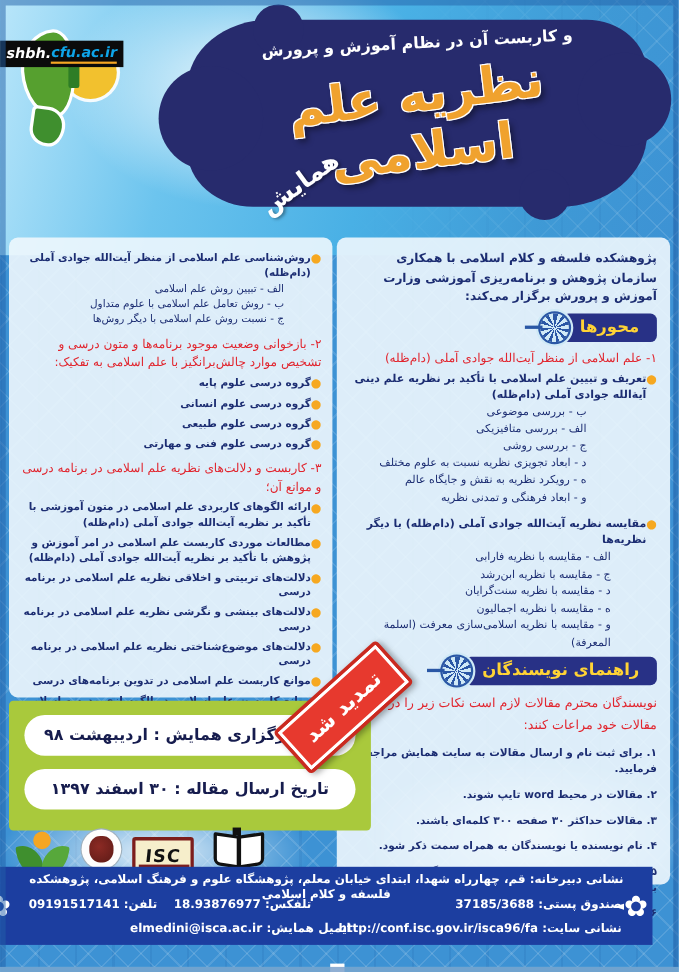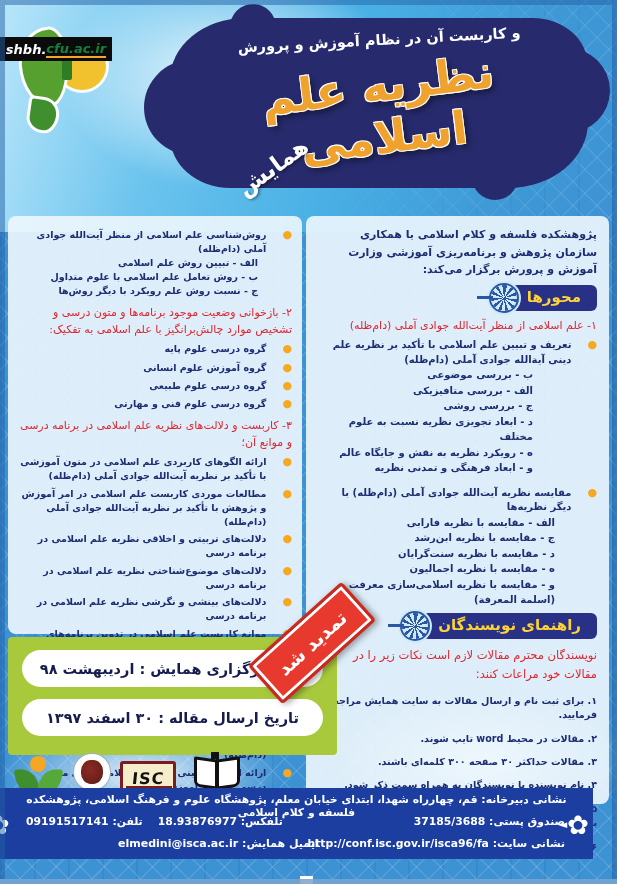--- a/index.html
+++ b/index.html
@@ -43,25 +43,25 @@
     text-shadow:-1px -1px 0 #fff,1px -1px 0 #fff,-1px 1px 0 #fff,1px 1px 0 #fff,3px 4px 6px rgba(0,0,0,.45);}
   .blob-hamayesh{position:absolute;left:62px;bottom:8px;color:#fff;font-size:23px;font-weight:bold;
     transform:rotate(-36deg);text-shadow:1px 2px 3px rgba(0,0,0,.4);}
   
   .panel{position:absolute;background:rgba(238,247,253,.9);border-radius:8px;z-index:4;
     color:#1c2d72;}
   .panel-left{left:8px;top:216px;width:294px;height:418px;padding:8px 10px;box-sizing:border-box;}
   .panel-right{left:306px;top:216px;width:303px;height:588px;padding:10px 12px;box-sizing:border-box;}
   .intro{margin:0 0 6px 0;font-size:11px;font-weight:bold;line-height:1.6;text-align:right;}
   .redh{margin:7px 0 3px 0;font-size:11px;font-weight:normal;color:#e1252e;line-height:1.5;}
-  .brow{display:flex;align-items:flex-start;gap:16px;margin-top:4px;}
+  .brow{display:flex;align-items:flex-start;gap:0;margin-top:4px;}
   .dot{color:#f6a820;font-size:11px;line-height:1.3;}
   .dot::before{content:"●";}
   .btxt{font-size:10px;font-weight:bold;line-height:1.45;}
-  .sub{font-size:10px;font-weight:bold;line-height:1.55;padding-right:42px;}
+  .sub{font-size:10px;font-weight:normal;line-height:1.55;padding-right:42px;}
   .sub.deep{padding-right:64px;}
   .panel-left .btxt,.panel-left .sub{font-size:9.5px;}
   .panel-left .sub{padding-right:34px;line-height:1.5;}
   
   .pill-row{display:flex;align-items:flex-end;margin:5px 0 4px 0;}
   .pill{background:#283186;color:#ffd335;font-size:15px;font-weight:bold;
     padding:3px 16px 5px 16px;border-radius:6px;}
   .pill-icon{width:26px;height:26px;border-radius:50%;margin-right:-6px;z-index:1;
     background:repeating-conic-gradient(#2a57a5 0 14deg,#cfe9f6 14deg 32deg);
     box-shadow:0 0 0 2px #2a57a5,0 0 0 4px #cfe9f6;position:relative;}
@@ -117,21 +117,21 @@
   .f-row3l{position:absolute;top:49px;left:118px;font-size:11px;font-weight:bold;}
   .ltr{direction:ltr;unicode-bidi:embed;}
   .f-ornament{position:absolute;color:#fff;font-size:26px;z-index:7;}
   .orn-r{right:4px;top:22px;}
   .orn-l{left:-12px;top:22px;}
   .orn-arrow{font-size:11px;vertical-align:6px;}
   .shbh{position:absolute;left:0;top:37px;width:112px;height:24px;background:#0b0b0b;z-index:8;
     display:flex;align-items:center;justify-content:center;font-style:italic;font-weight:bold;
     font-size:13px;direction:ltr;}
   .shbh .w{color:#fff;}
-  .shbh .o{color:#15803d;border-bottom:2px solid #f5a623;}
+  .shbh .o{color:#0ea5e9;border-bottom:2px solid #f5a623;}
   .notch{position:absolute;left:300px;top:876px;width:13px;height:8px;background:#fff;z-index:8;}
   .bstrip{position:absolute;left:0;bottom:0;width:617px;height:5px;background:#bfe6f6;z-index:7;}
   .gap6{height:6px;}
 </style>
 </head>
 <body>
 
 <div class="poster">
   <div class="pattern"></div>
   <div class="sky"></div>
@@ -202,30 +202,30 @@
 
   </div>
 
   <div class="panel panel-left">
     <div class="brow">
       <span class="dot"></span>
       <span class="btxt">روش‌شناسی علم اسلامی از منظر آیت‌الله جوادی آملی (دام‌ظله)</span>
     </div>
     <div class="sub">الف - تبیین روش علم اسلامی</div>
     <div class="sub">ب - روش تعامل علم اسلامی با علوم متداول</div>
-    <div class="sub">ج - نسبت روش علم رویکرد با دیگر روش‌ها</div>
+    <div class="sub">ج - نسبت روش علم اسلامی با دیگر روش‌ها</div>
 
     <h3 class="redh">۲- بازخوانی وضعیت موجود برنامه‌ها و متون درسی و تشخیص موارد چالش‌برانگیز با علم اسلامی به تفکیک:</h3>
     <div class="brow">
         <span class="dot"></span>
         <span class="btxt">گروه درسی علوم پایه</span>
       </div>
     <div class="brow">
         <span class="dot"></span>
-        <span class="btxt">گروه آموزش علوم انسانی</span>
+        <span class="btxt">گروه درسی علوم انسانی</span>
       </div>
     <div class="brow">
         <span class="dot"></span>
         <span class="btxt">گروه درسی علوم طبیعی</span>
       </div>
     <div class="brow">
         <span class="dot"></span>
         <span class="btxt">گروه درسی علوم فنی و مهارتی</span>
       </div>
 
@@ -237,25 +237,25 @@
     <div class="brow">
         <span class="dot"></span>
         <span class="btxt">مطالعات موردی کاربست علم اسلامی در امر آموزش و پژوهش با تأکید بر نظریه آیت‌الله جوادی آملی (دام‌ظله)</span>
       </div>
     <div class="brow">
         <span class="dot"></span>
         <span class="btxt">دلالت‌های تربیتی و اخلاقی نظریه علم اسلامی در برنامه درسی</span>
       </div>
     <div class="brow">
         <span class="dot"></span>
+        <span class="btxt">دلالت‌های بینشی و نگرشی نظریه علم اسلامی در برنامه درسی</span>
+      </div>
+    <div class="brow">
+        <span class="dot"></span>
         <span class="btxt">دلالت‌های موضوع‌شناختی نظریه علم اسلامی در برنامه درسی</span>
-      </div>
-    <div class="brow">
-        <span class="dot"></span>
-        <span class="btxt">دلالت‌های بینشی و نگرشی نظریه علم اسلامی در برنامه درسی</span>
       </div>
     <div class="brow">
         <span class="dot"></span>
         <span class="btxt">موانع کاربست علم اسلامی در تدوین برنامه‌های درسی</span>
       </div>
     <div class="brow">
         <span class="dot"></span>
         <span class="btxt">موانع کاربست علم اسلامی در الگوسازی مدرسه اسلامی</span>
       </div>
 

